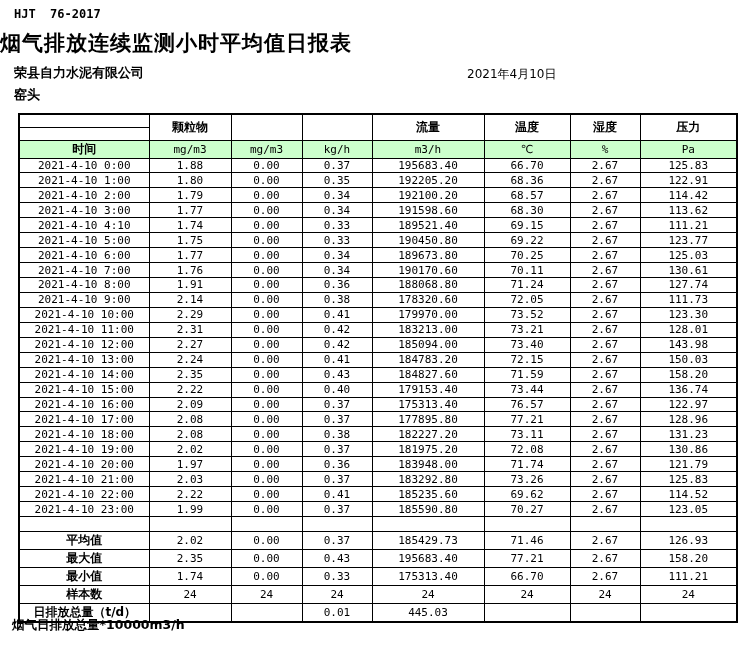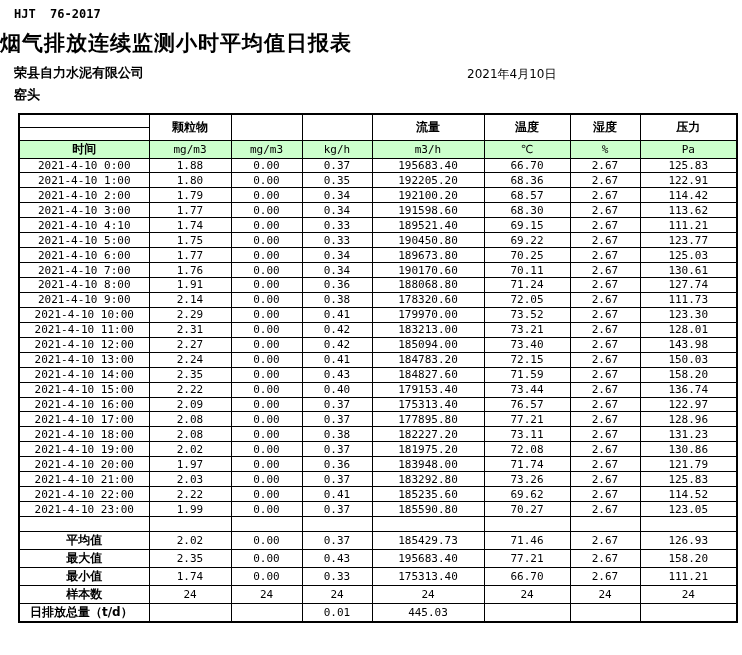--- a/index.html
+++ b/index.html
@@ -25,21 +25,21 @@
   td.group-hdr { font-size:12px; font-weight:bold; }
   tr.units td { height:15px; background:#ccffcc; font-size:11px;
     font-family:"DejaVu Sans Mono","DejaVu Sans",monospace; }
   tr.units td.time-hdr { font-size:12px; font-weight:bold;
     font-family:Liberation Mono, monospace; }
 
   tbody.data td, tbody.summary td, tr.blank td { height:14.95px; font-size:11px;
     font-family:"DejaVu Sans Mono","DejaVu Sans",monospace; }
   tbody.summary td:first-child { font-size:12px; font-weight:bold;
     font-family:"DejaVu Sans","Liberation Sans",sans-serif; }
-  tbody.summary tr:last-child td:first-child { text-align:left; padding-left:10px; }
+  tbody.summary tr:last-child td:first-child { text-align:center; padding-left:2px; }
 
   .footer-note { position:absolute; left:12px; top:617px; font-size:12.5px; font-weight:bold; }
   .footer-line2 { position:absolute; left:12px; top:634px; width:400px; font-size:12.5px; font-weight:bold; }
   .footer-line2 .unit-label { position:absolute; left:191px; top:0; }
 </style>
 </head>
 <body>
 
 <div class="page">
 
@@ -386,14 +386,15 @@
           <td></td>
           <td>0.01</td>
           <td>445.03</td>
           <td></td>
           <td></td>
           <td></td>
         </tr>
       </tbody>
   </table>
 
+  <div class="footer-note">烟气日排放总量*10000m3/h</div>
 
 </div>
 
 </body></html>

